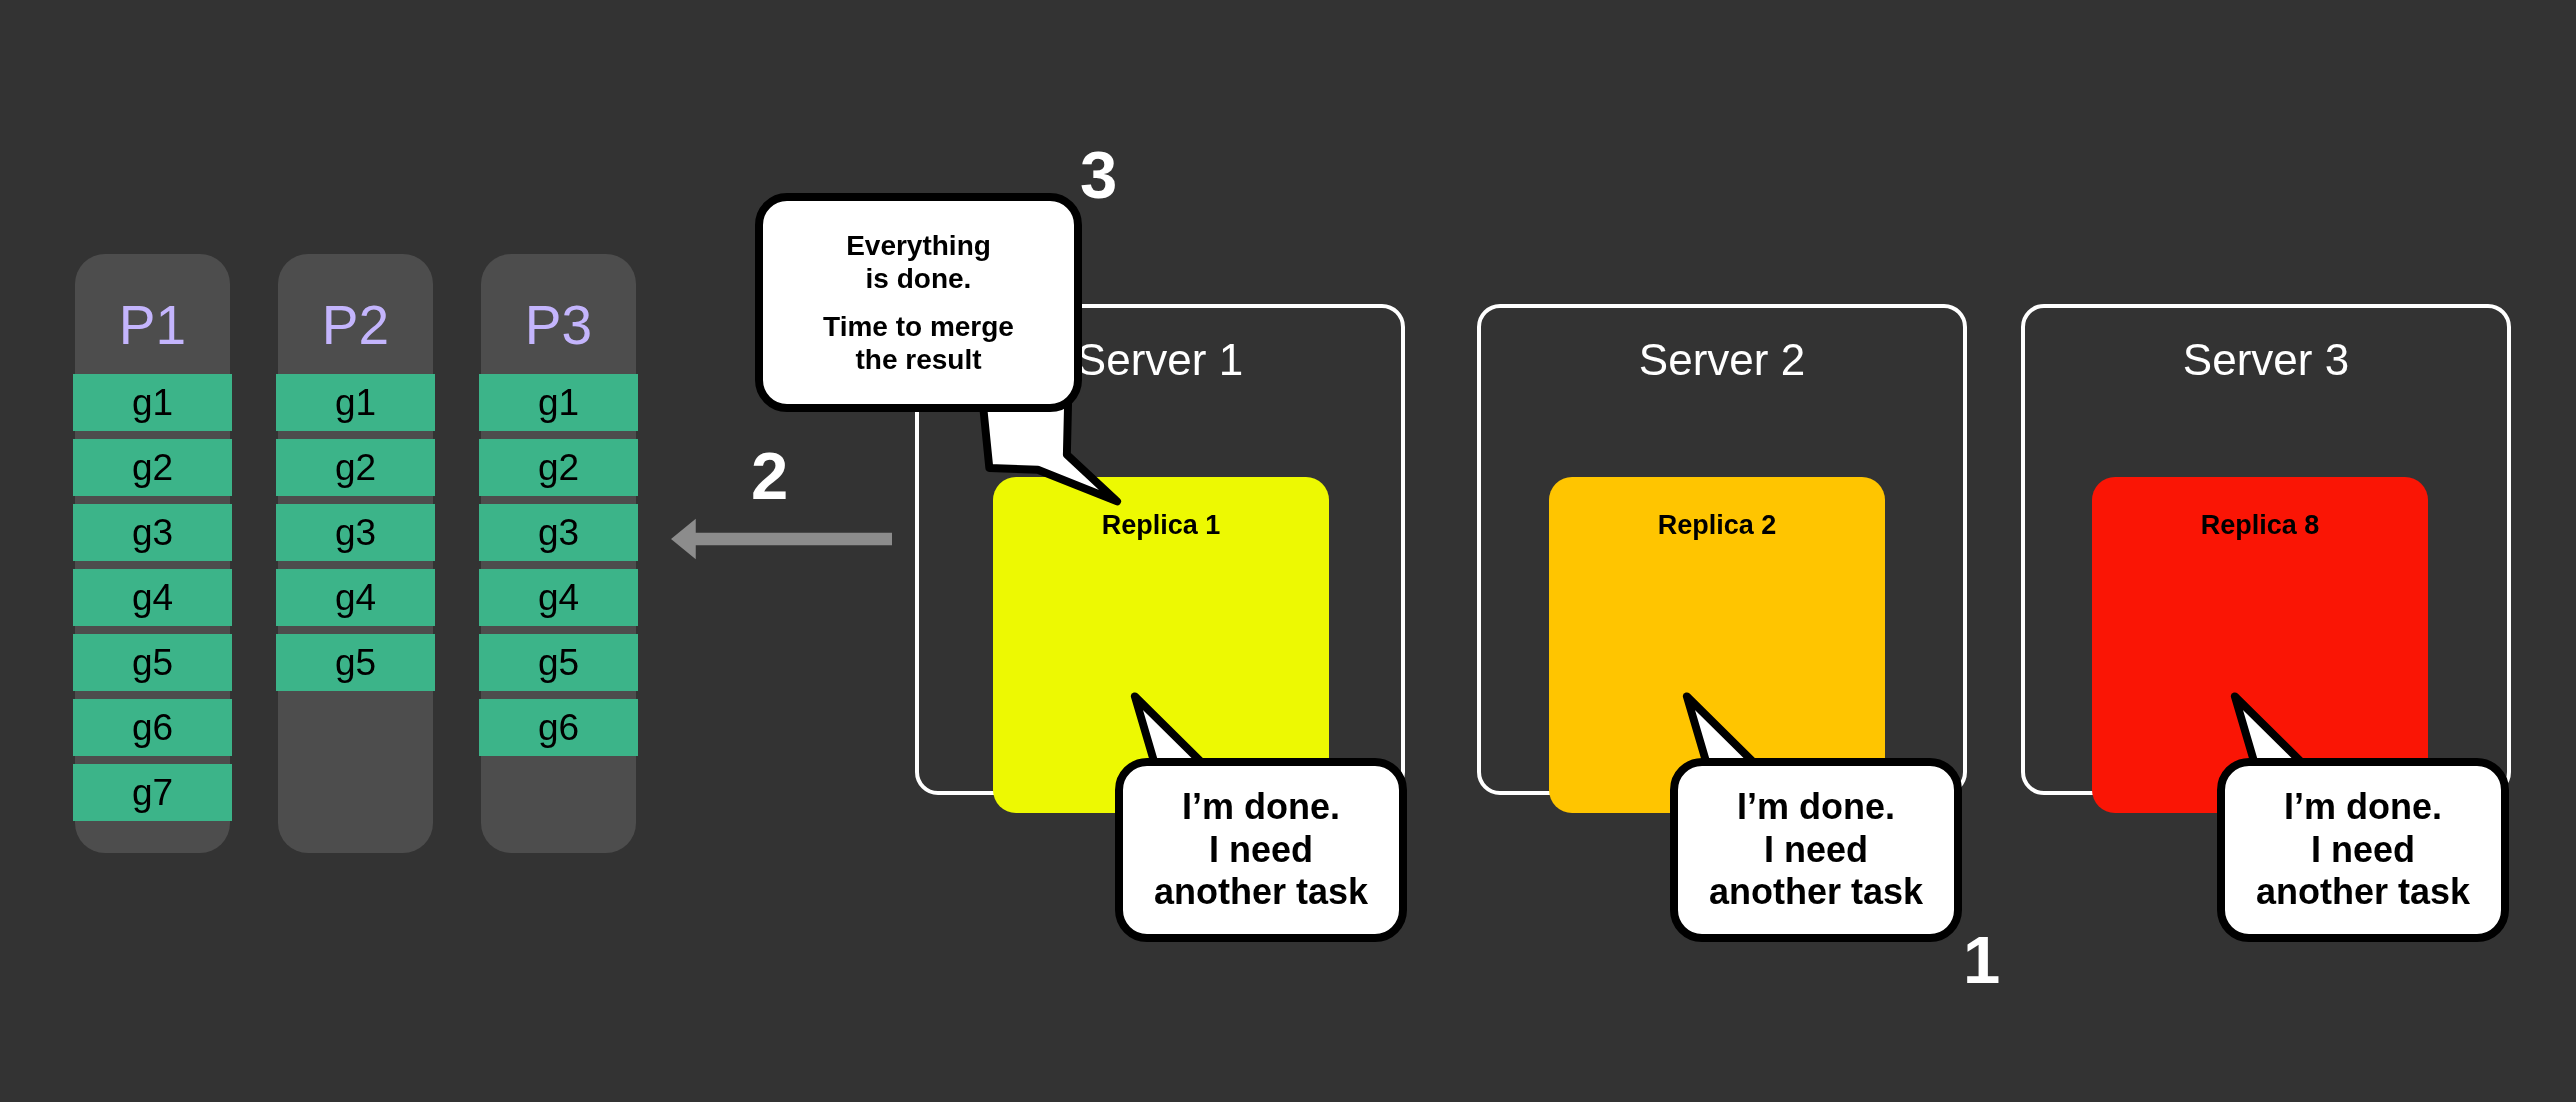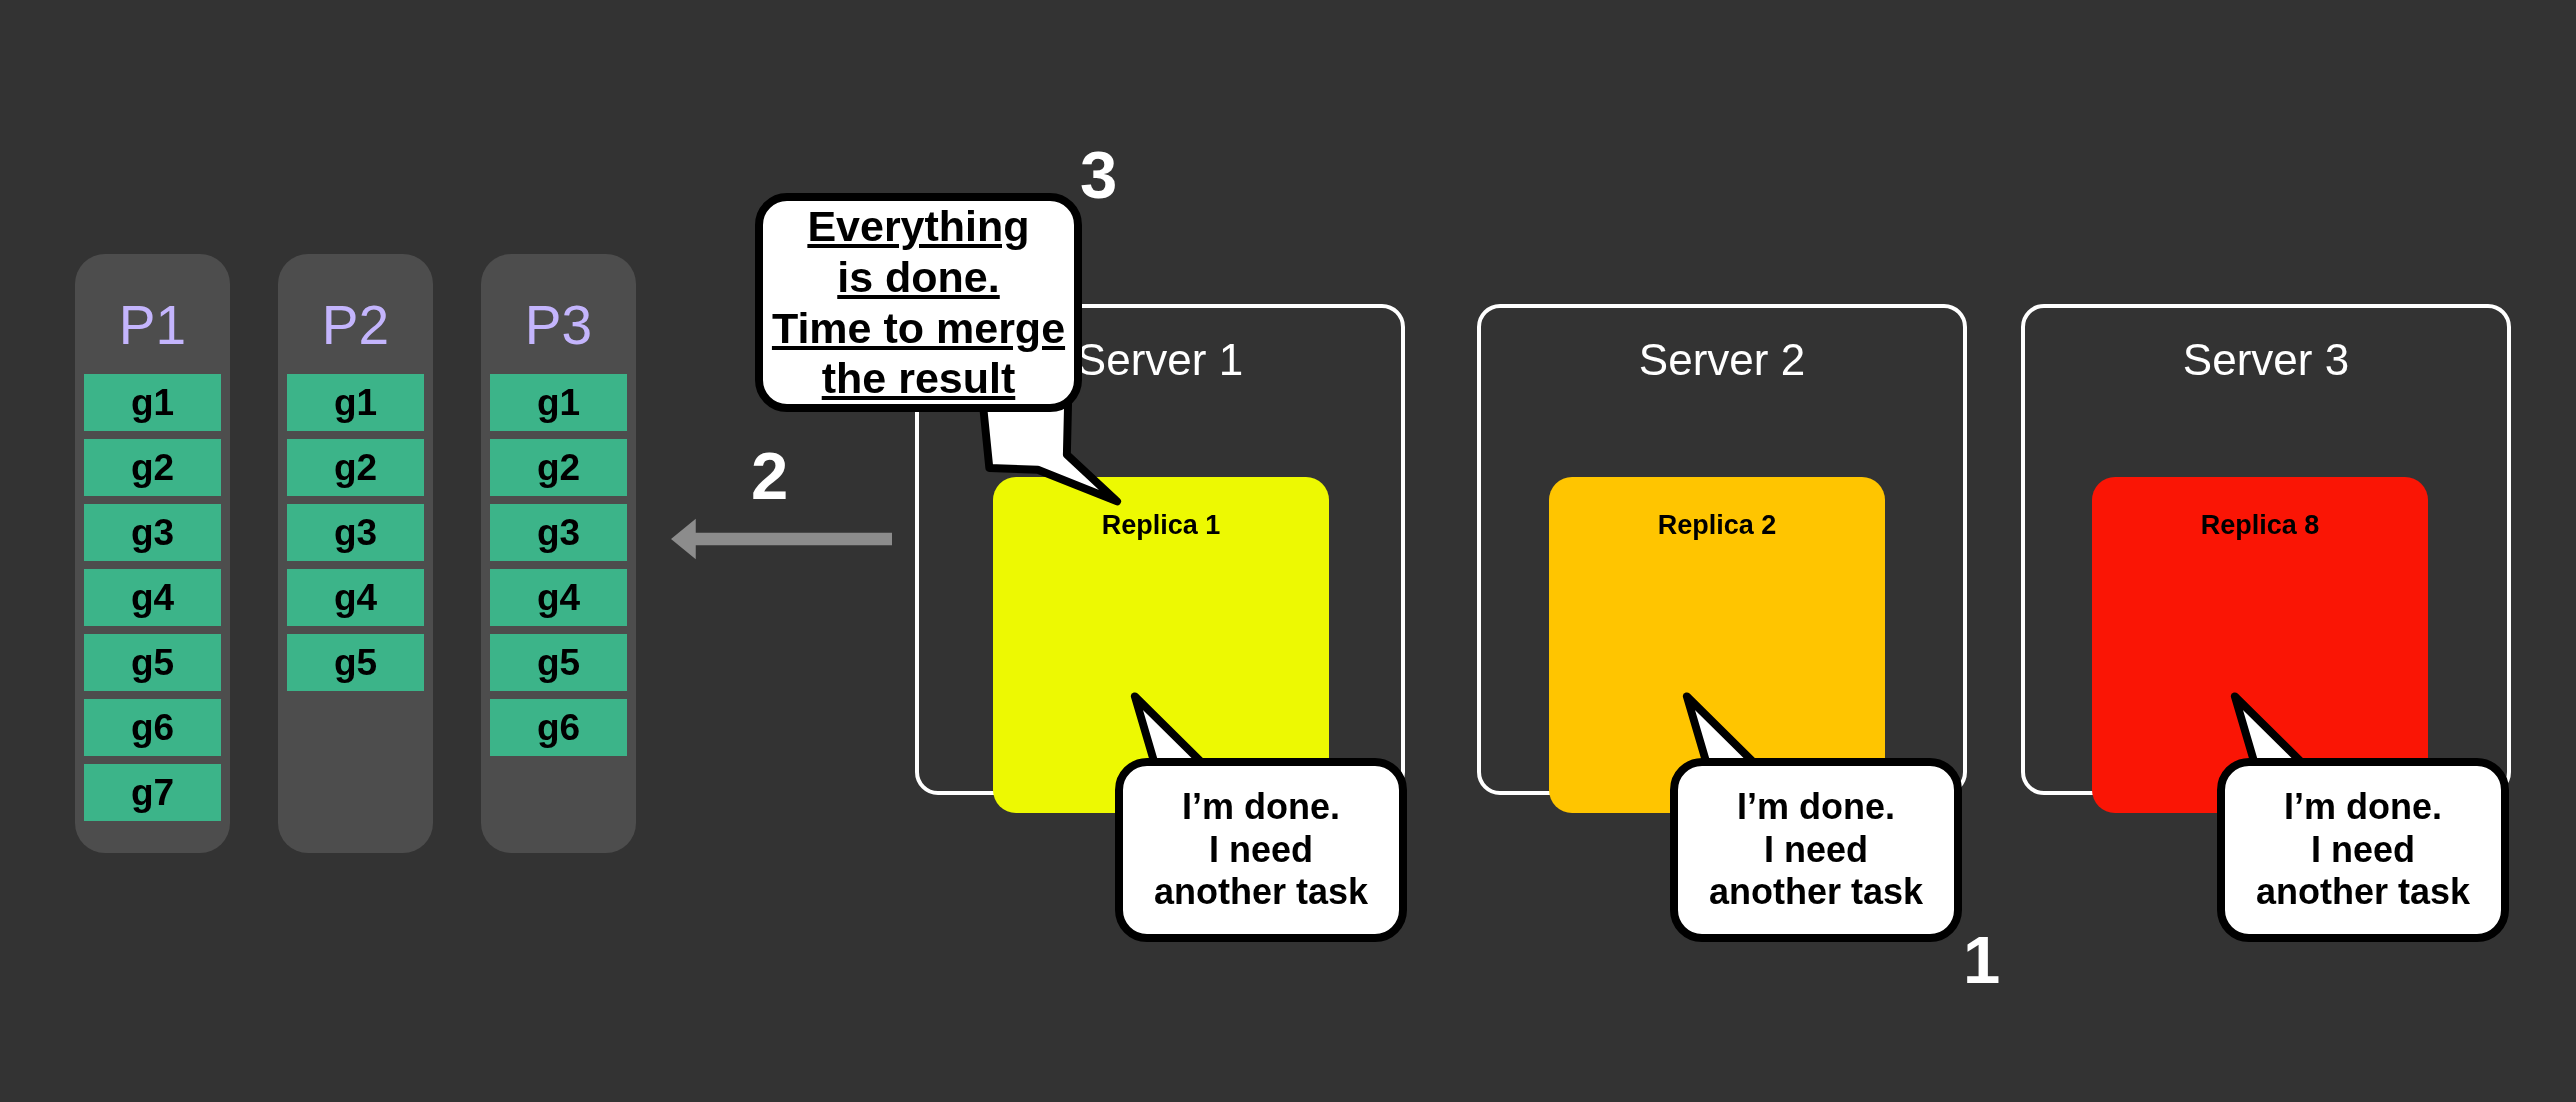--- a/index.html
+++ b/index.html
@@ -36,26 +36,26 @@
   }
   .group-list {
     margin-top: 21px;
     width: 100%;
     display: flex;
     flex-direction: column;
     align-items: center;
     gap: 8px;
   }
   .group-tile {
-    width: 137px;
+    width: 159px;
     height: 57px;
     background: #3cb489;
     color: #000000;
     font-size: 37px;
-    font-weight: 700;
+    font-weight: 400;
     display: flex;
     align-items: center;
     justify-content: center;
     line-height: 1;
     box-sizing: border-box;
   }
 
   
   .server-panel {
     position: absolute;
@@ -106,21 +106,21 @@
     justify-content: center;
     color: #000000;
     z-index: 5;
   }
   .bubble-line {
     font-weight: 700;
     line-height: 1.18;
     text-align: center;
     white-space: nowrap;
   }
-  .bubble-merge .bubble-line { font-size: 43px; text-decoration: underline; }
+  .bubble-merge .bubble-line { font-size: 28px; }
   .bubble-merge .gap { height: 14px; }
   .bubble-task .bubble-line { font-size: 36px; }
 
   .bubble-tail {
     position: absolute;
     z-index: 4;
     pointer-events: none;
   }
 
   

